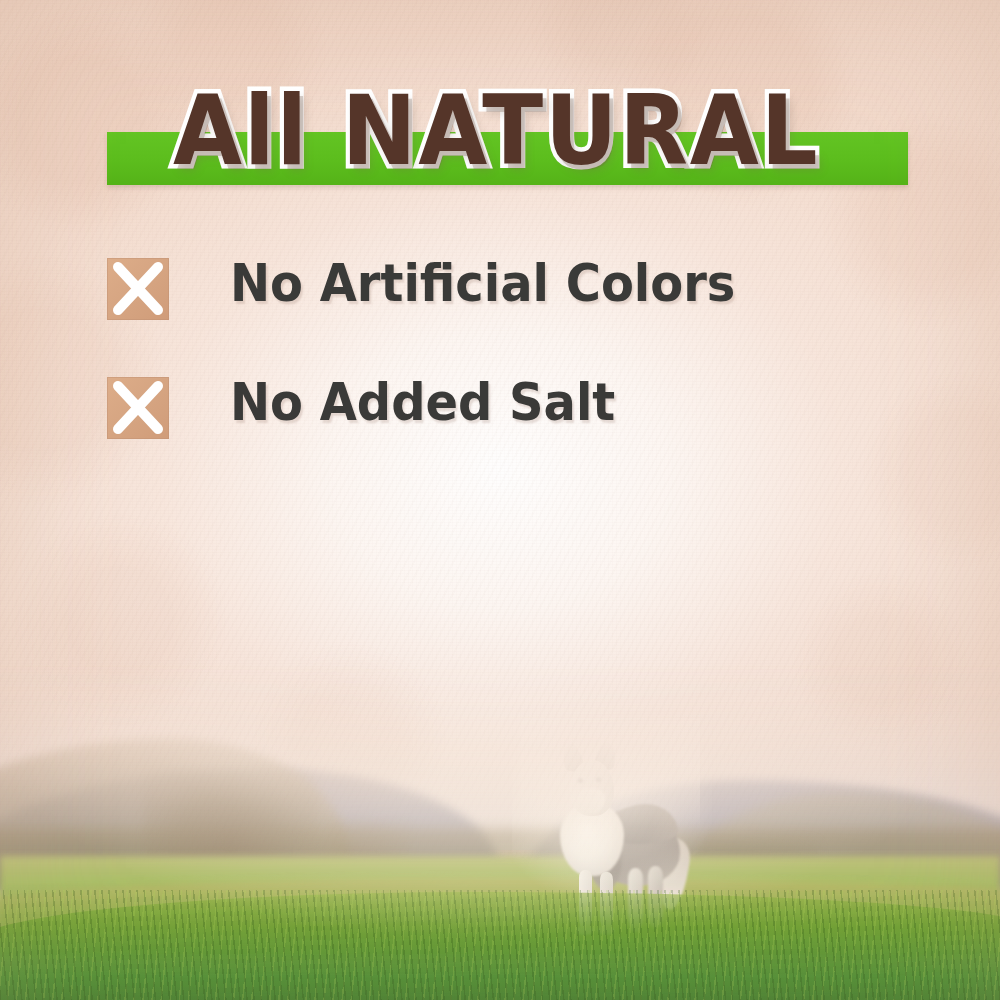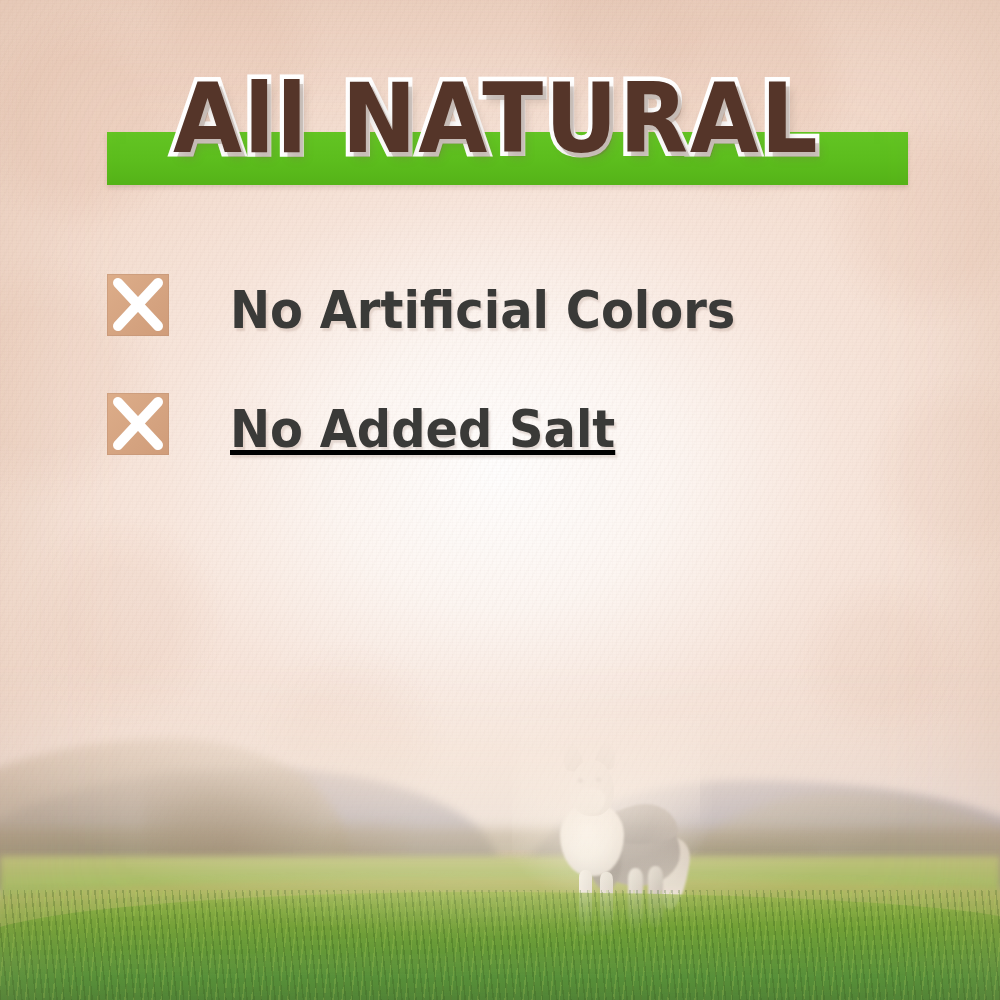--- a/index.html
+++ b/index.html
@@ -220,21 +220,21 @@
   .banner{
     position:absolute;
     left:107px; top:132px; width:801px; height:53px;
     background:linear-gradient(to bottom,#63c423 0%,#5cbd1d 55%,#55b318 100%);
     box-shadow:0 3px 4px rgba(120,90,70,.18);
   }
   .headline{
     position:absolute;
     left:0; right:8px; top:70px;
     height:120px;
-    display:flex; justify-content:center;
+    display:flex; align-items:center; justify-content:center;
     z-index:4;
     pointer-events:none;
   }
   .headline-text{
     font-family:"DejaVu Sans", sans-serif;
     font-weight:700;
     font-size:97px;
     line-height:1;
     letter-spacing:2px;
     color:#553529;
@@ -249,25 +249,25 @@
 
   
   .checklist{
     position:absolute;
     left:107px; top:258px;
     width:820px;
     z-index:3;
   }
   .check-row{
     display:flex;
-    align-items:flex-end;
+    align-items:flex-start;
     height:78px;
     margin-bottom:41px;
   }
-  .check-row:last-child{ margin-bottom:0;text-decoration:underline; }
+  .check-row:last-child{ margin-bottom:0; }
 
   .checkbox{
     position:relative;
     flex:0 0 auto;
     width:62px; height:62px;
     background:linear-gradient(135deg,#ddad89 0%,#d6a582 48%,#d09c79 100%);
     box-shadow:inset 0 0 0 1px rgba(190,145,115,.45);
   }
   .checkbox svg{ position:absolute; inset:0; width:100%; height:100%; display:block; }
 

